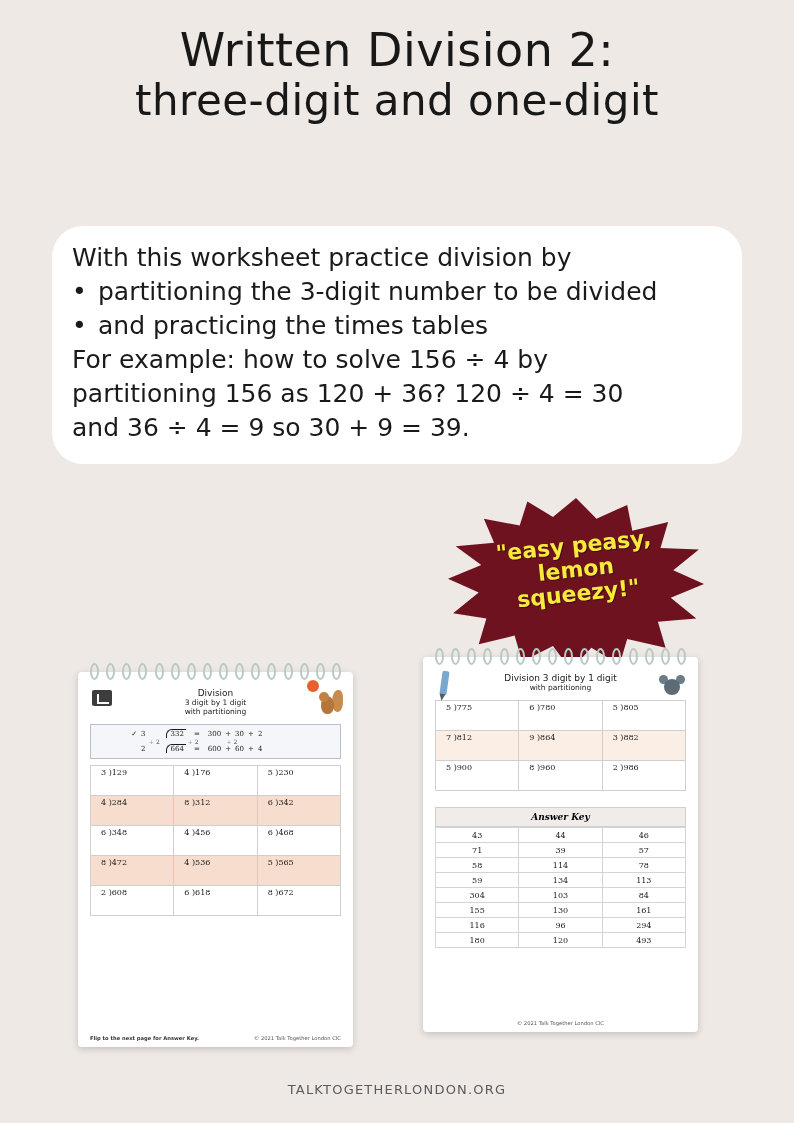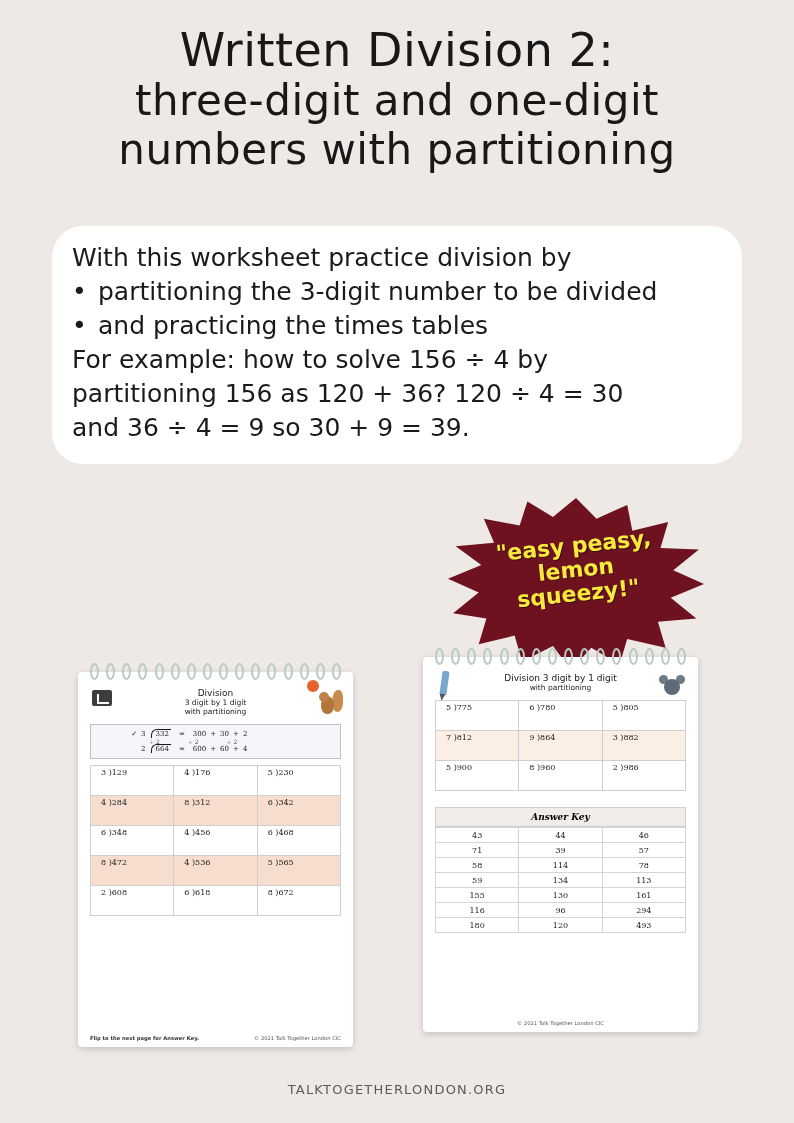--- a/index.html
+++ b/index.html
@@ -251,21 +251,21 @@
     vertical-align: top;
   }
   .shade td { background: #f6ddcd; }
   .shade-light td { background: #fbeee5; }
 
   .divterm { display: inline-block; position: relative; padding-left: 2px; }
   .divterm .dividend {
     border-top: 1px solid #1a1a1a;
     border-left: 1px solid #1a1a1a;
     padding: 0 2px 0 3px;
-    margin-left: 0;
+    margin-left: 15px;
     border-top-left-radius: 6px;
   }
 
   .answer-title {
     text-align: center;
     font-family: "DejaVu Serif", serif;
     font-style: italic;
     font-weight: bold;
     font-size: 9px;
     padding: 4px 0;
@@ -306,21 +306,20 @@
     letter-spacing: 1.2px;
     color: #5a5a5a;
   }
 </style>
 </head>
 <body>
 
 <div class="title-block">
   <div class="title-line l1">Written Division 2:</div>
   <div class="title-line l2">three-digit and one-digit</div>
-  <div class="title-line l3">numbers with partitioning</div>
 </div>
 
 <div class="desc-panel">
   <p class="desc-line">With this worksheet practice division by</p>
 
   <div class="bullet-row">
     <span class="bullet-dot">•</span>
     <span class="bullet-text">partitioning the 3-digit number to be divided</span>
   </div>
 
@@ -513,20 +512,25 @@
         <td>58</td>
         <td>114</td>
         <td>78</td>
       </tr>
       <tr>
         <td>59</td>
         <td>134</td>
         <td>113</td>
       </tr>
       <tr>
+        <td>304</td>
+        <td>103</td>
+        <td>84</td>
+      </tr>
+      <tr>
         <td>155</td>
         <td>130</td>
         <td>161</td>
       </tr>
       <tr>
         <td>116</td>
         <td>96</td>
         <td>294</td>
       </tr>
       <tr>

